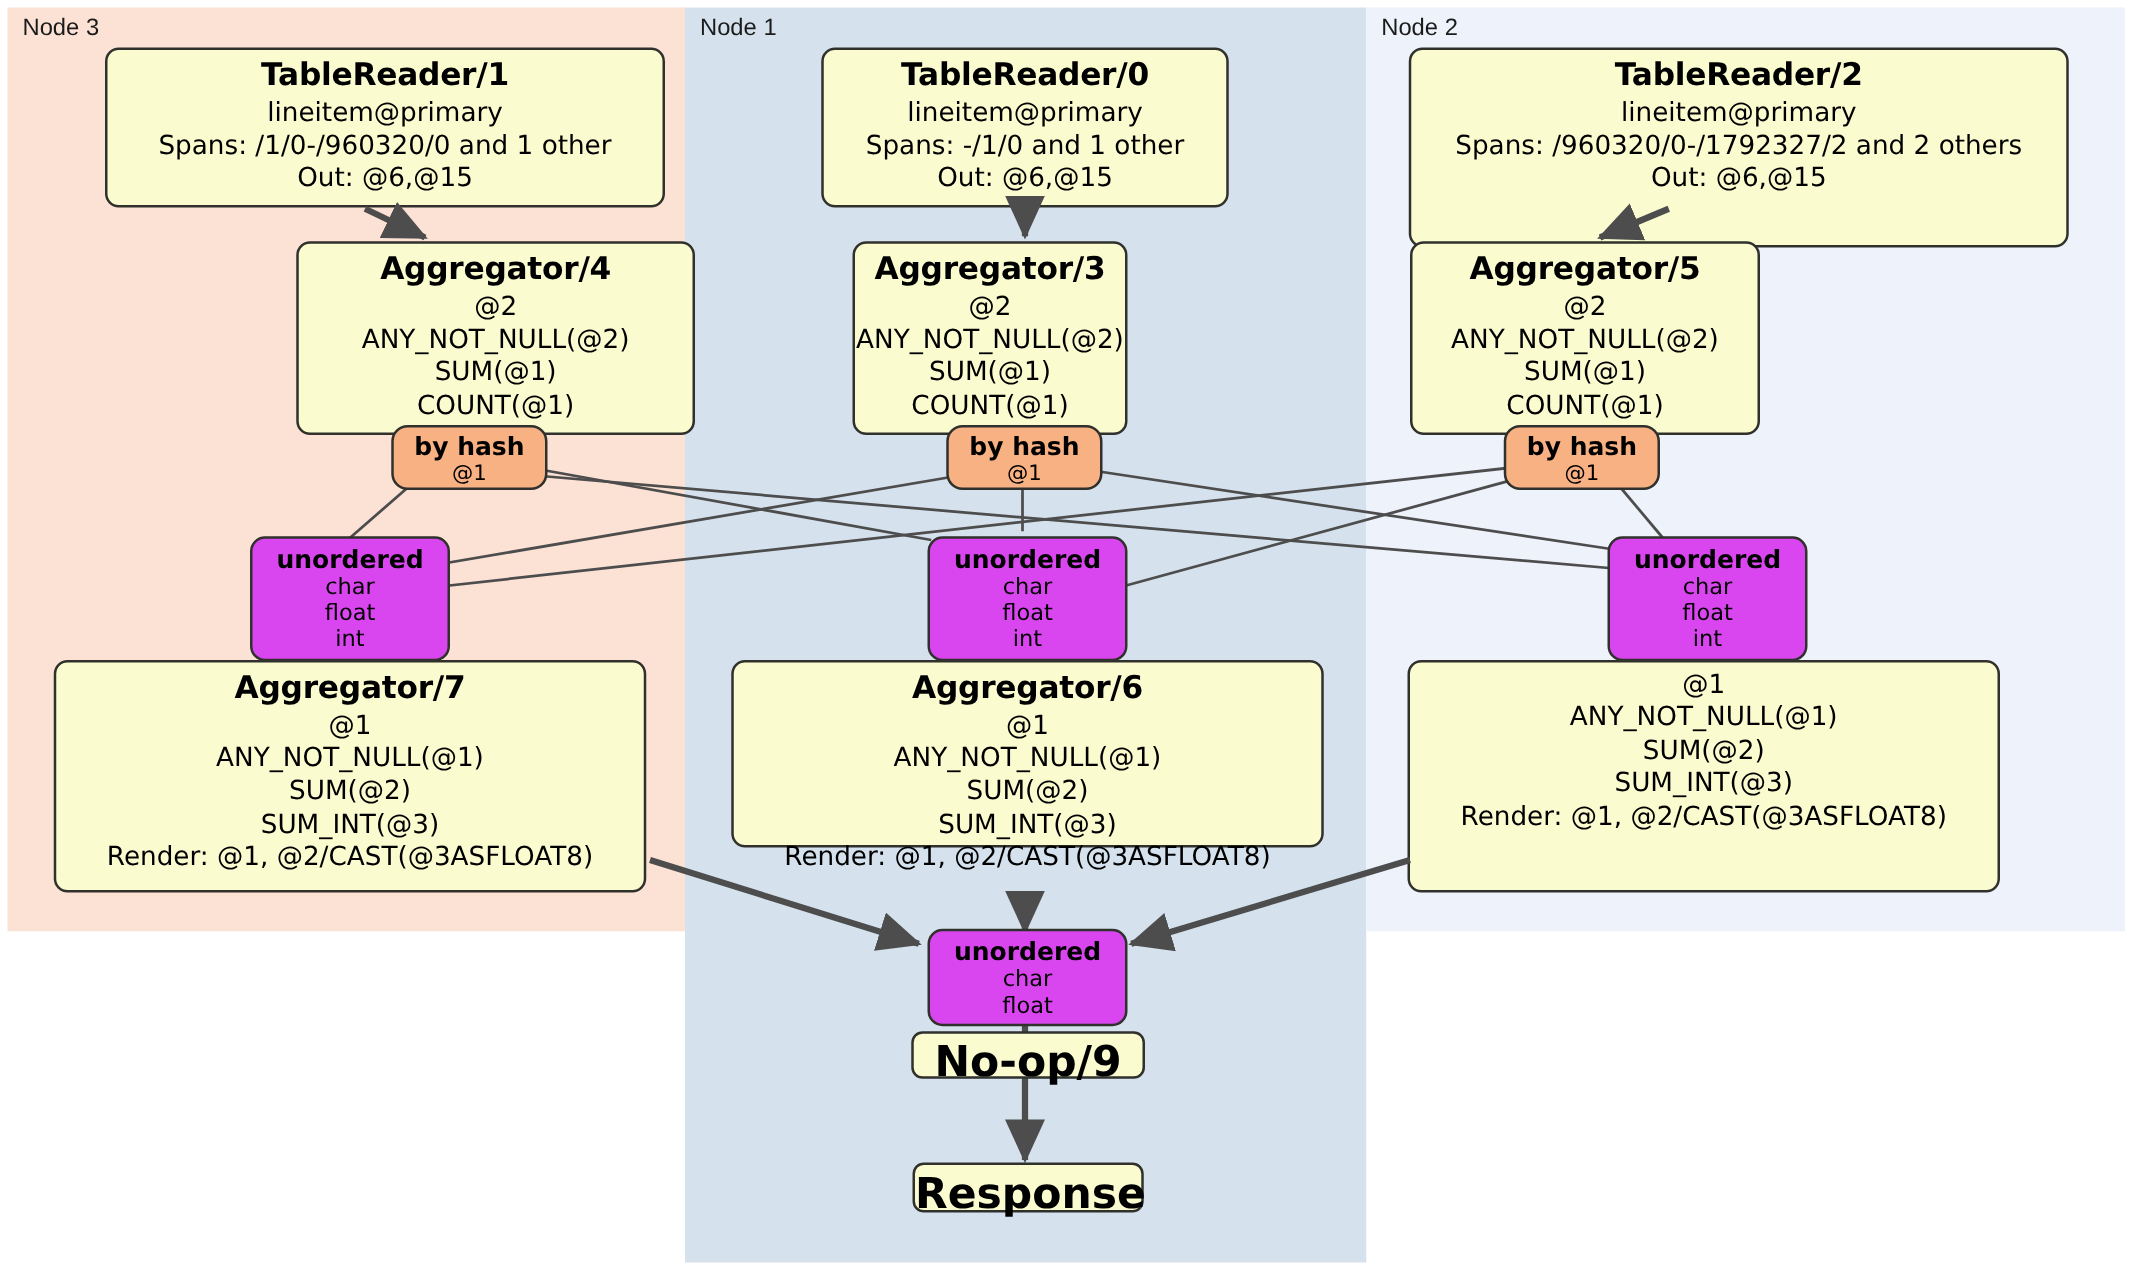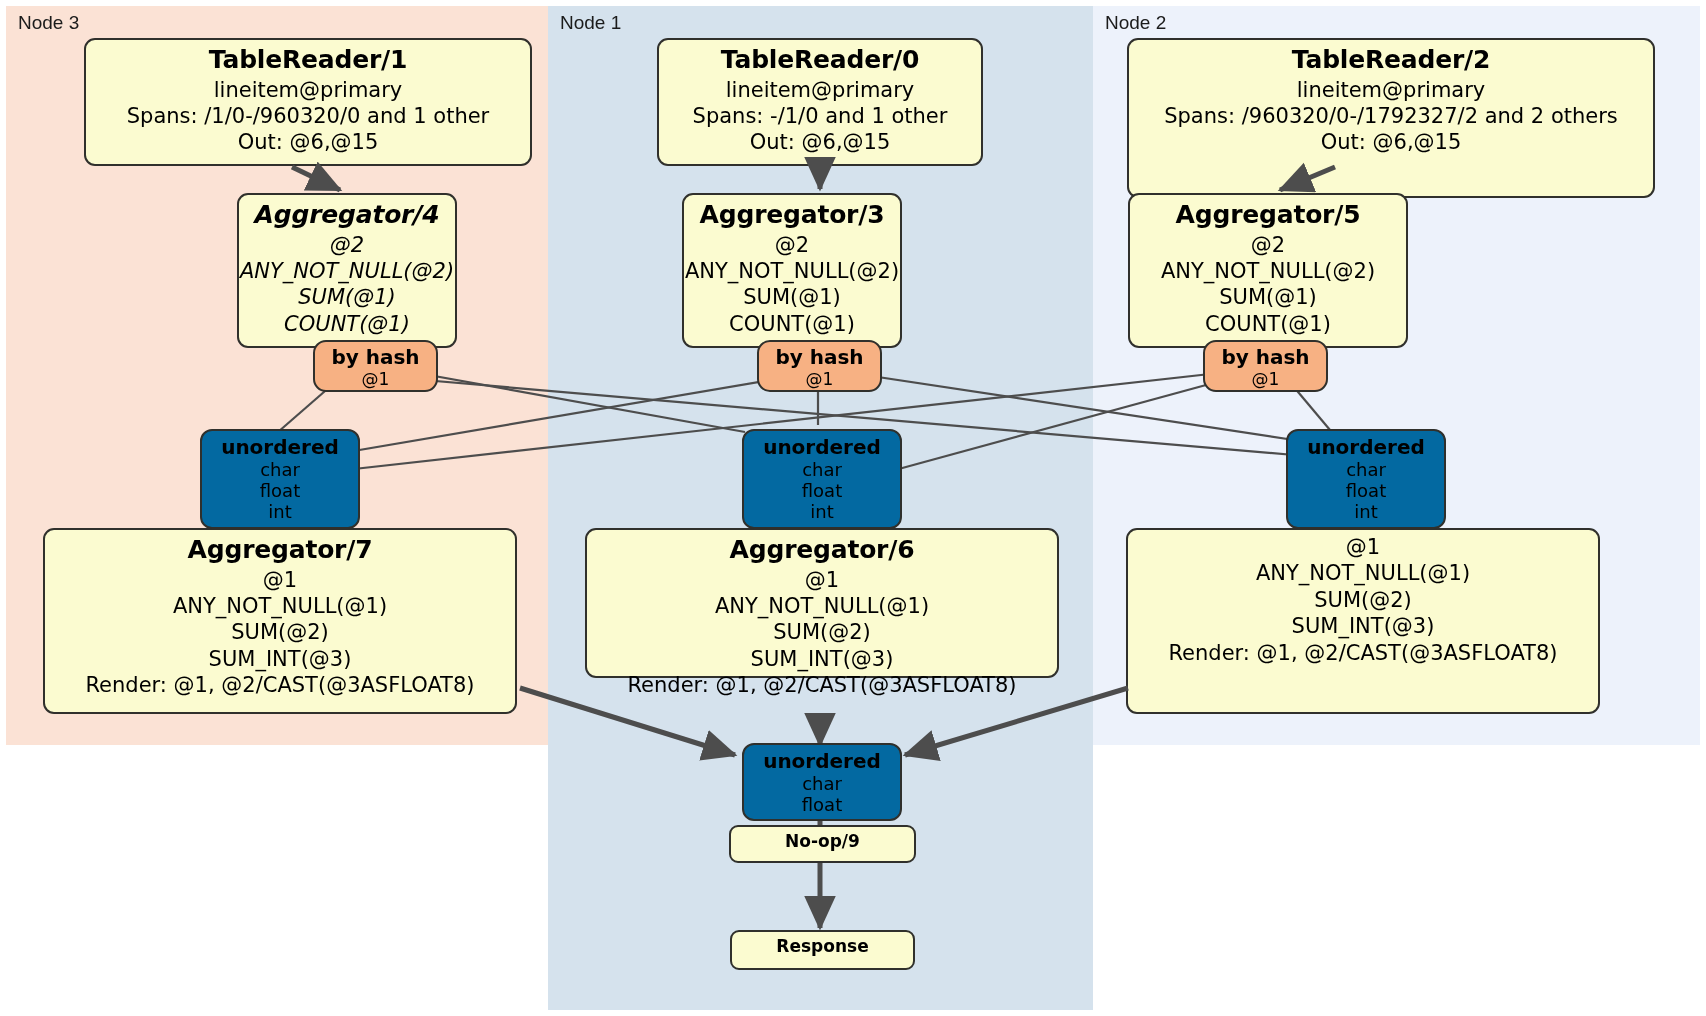--- a/index.html
+++ b/index.html
@@ -70,21 +70,21 @@
     font-weight: bold;
     font-size: 20px;
   }
   .router .rs {
     display: block;
     font-size: 17px;
   }
   .sync {
     position: absolute;
     box-sizing: border-box;
-    background: #0369a1;
+    background: #d946ef;
     border: 2px solid #30302c;
     border-radius: 12px;
     text-align: center;
     color: #000;
     z-index: 8;
     padding-top: 4px;
   }
   .sync .st {
     display: block;
     font-weight: bold;
@@ -96,21 +96,21 @@
   }
   .small-box {
     position: absolute;
     box-sizing: border-box;
     background: #fbfbd0;
     border: 2px solid #30302c;
     border-radius: 9px;
     text-align: center;
     color: #000;
     font-weight: bold;
-    font-size: 17px;
+    font-size: 34px;
     z-index: 9;
     line-height: 1.0;
     padding-top: 6px;
   }
   svg.edges {
     position: absolute;
     left: 0;
     top: 0;
     width: 1706px;
     height: 1016px;
@@ -191,21 +191,21 @@
     <span class="ln">Out: @6,@15</span>
   </div>
 
   <div class="node-box" style="left:1127px; top:38px; width:528px; height:160px;">
     <span class="ttl">TableReader/2</span>
     <span class="ln">lineitem@primary</span>
     <span class="ln">Spans: /960320/0-/1792327/2 and 2 others</span>
     <span class="ln">Out: @6,@15</span>
   </div>
 
-  <div class="node-box" style="left:237px; top:193px; width:220px; height:155px;font-style:italic;">
+  <div class="node-box" style="left:237px; top:193px; width:319px; height:155px;">
     <span class="ttl">Aggregator/4</span>
     <span class="ln">@2</span>
     <span class="ln">ANY_NOT_NULL(@2)</span>
     <span class="ln">SUM(@1)</span>
     <span class="ln">COUNT(@1)</span>
   </div>
 
   <div class="node-box" style="left:682px; top:193px; width:220px; height:155px;">
     <span class="ttl">Aggregator/3</span>
     <span class="ln">@2</span>

